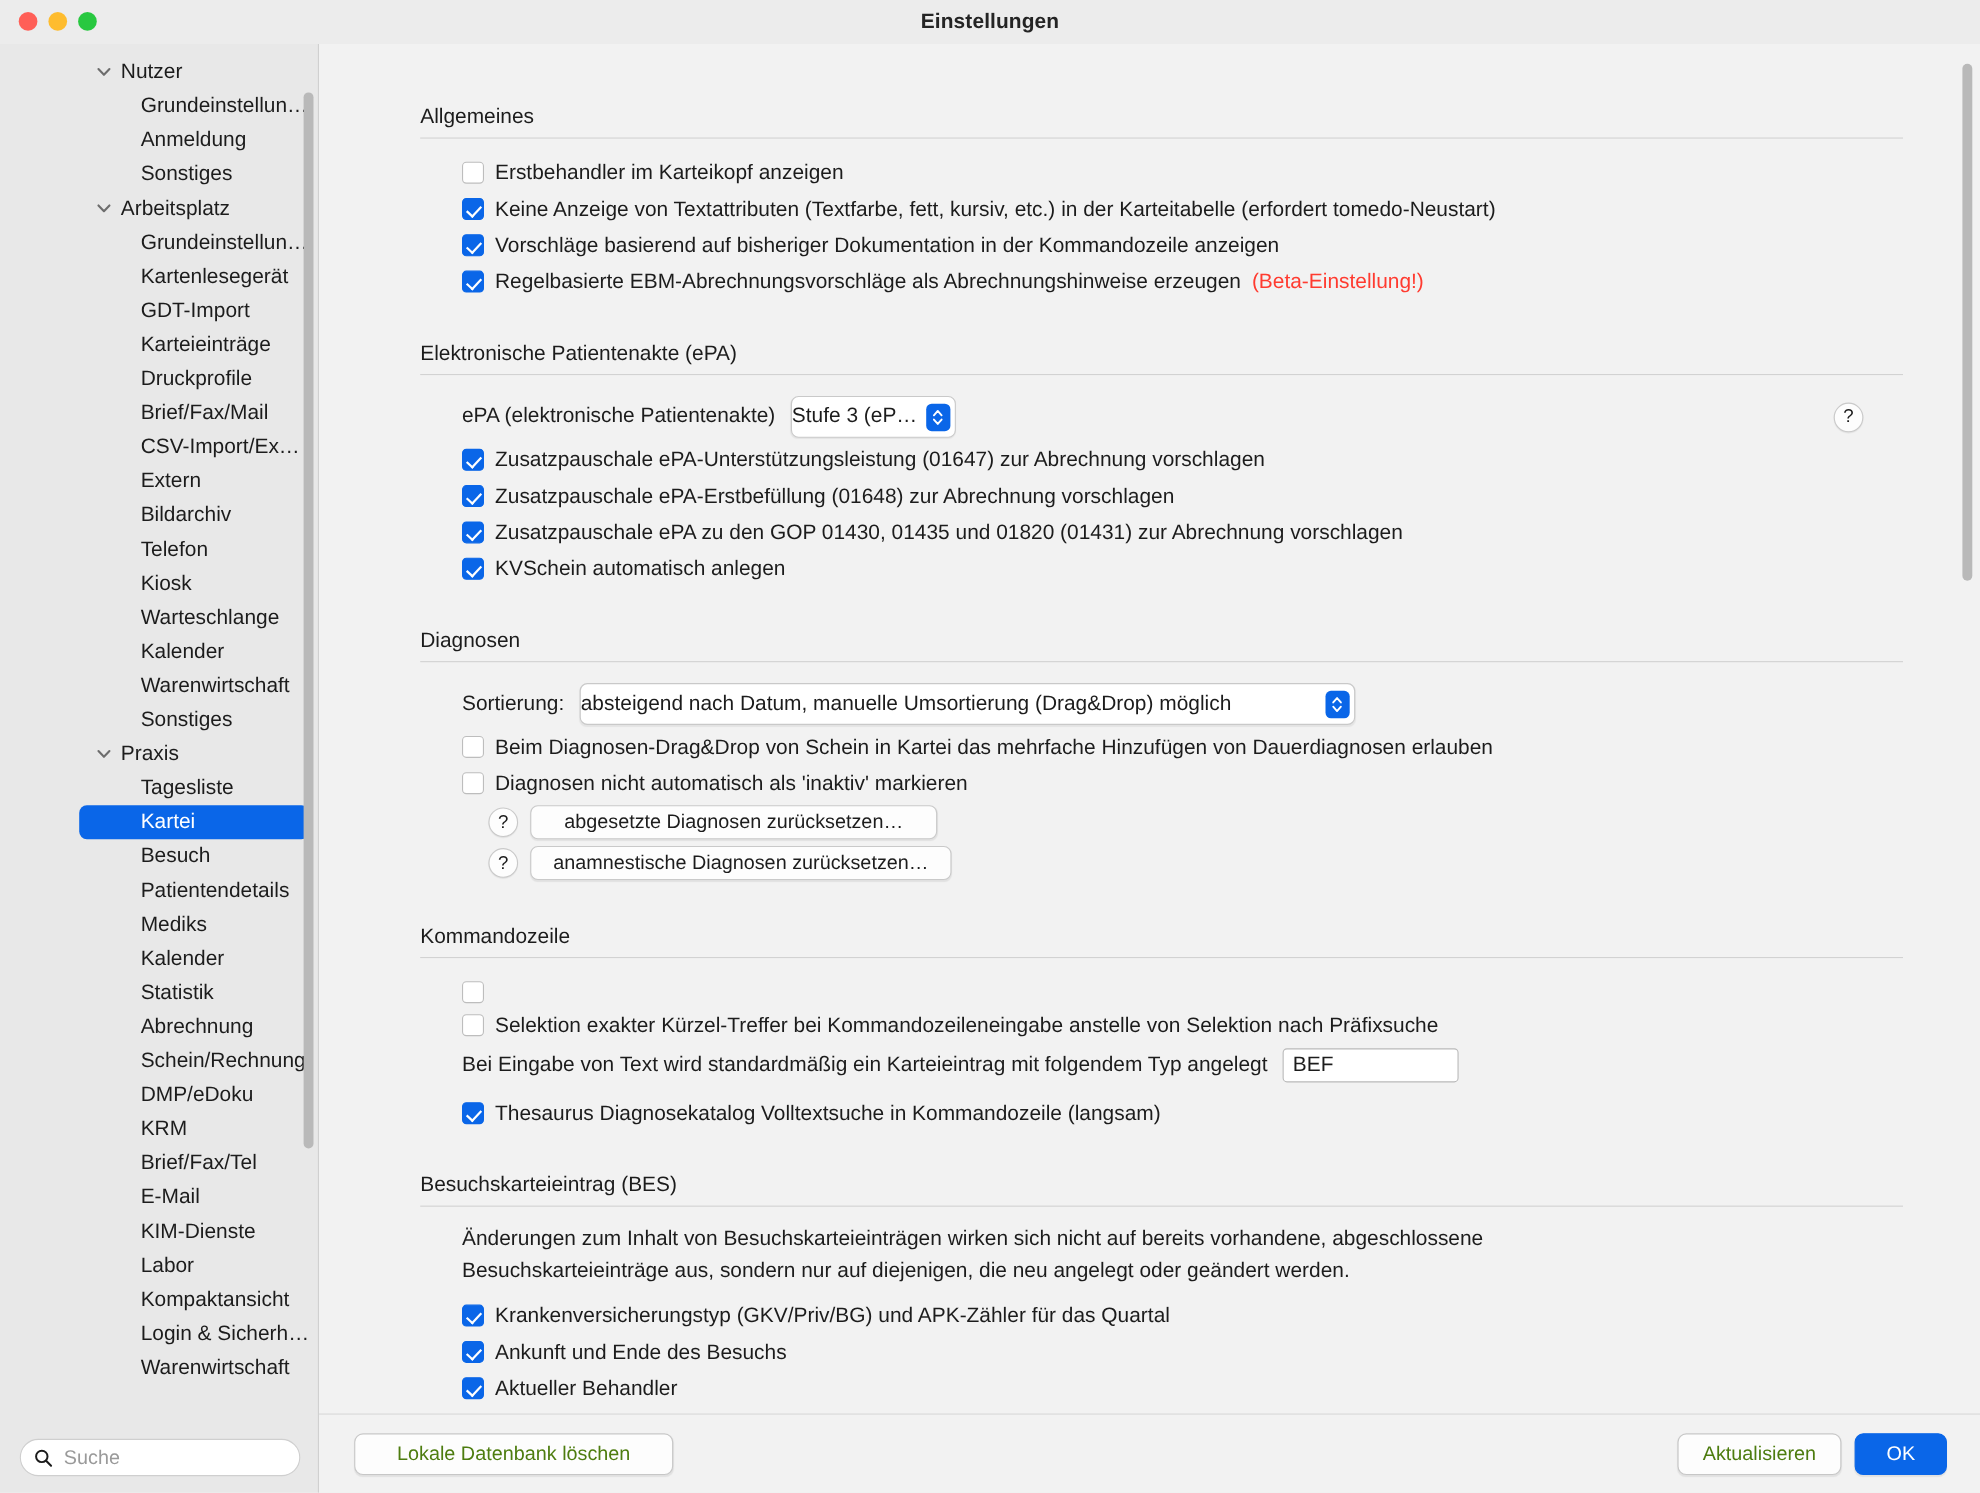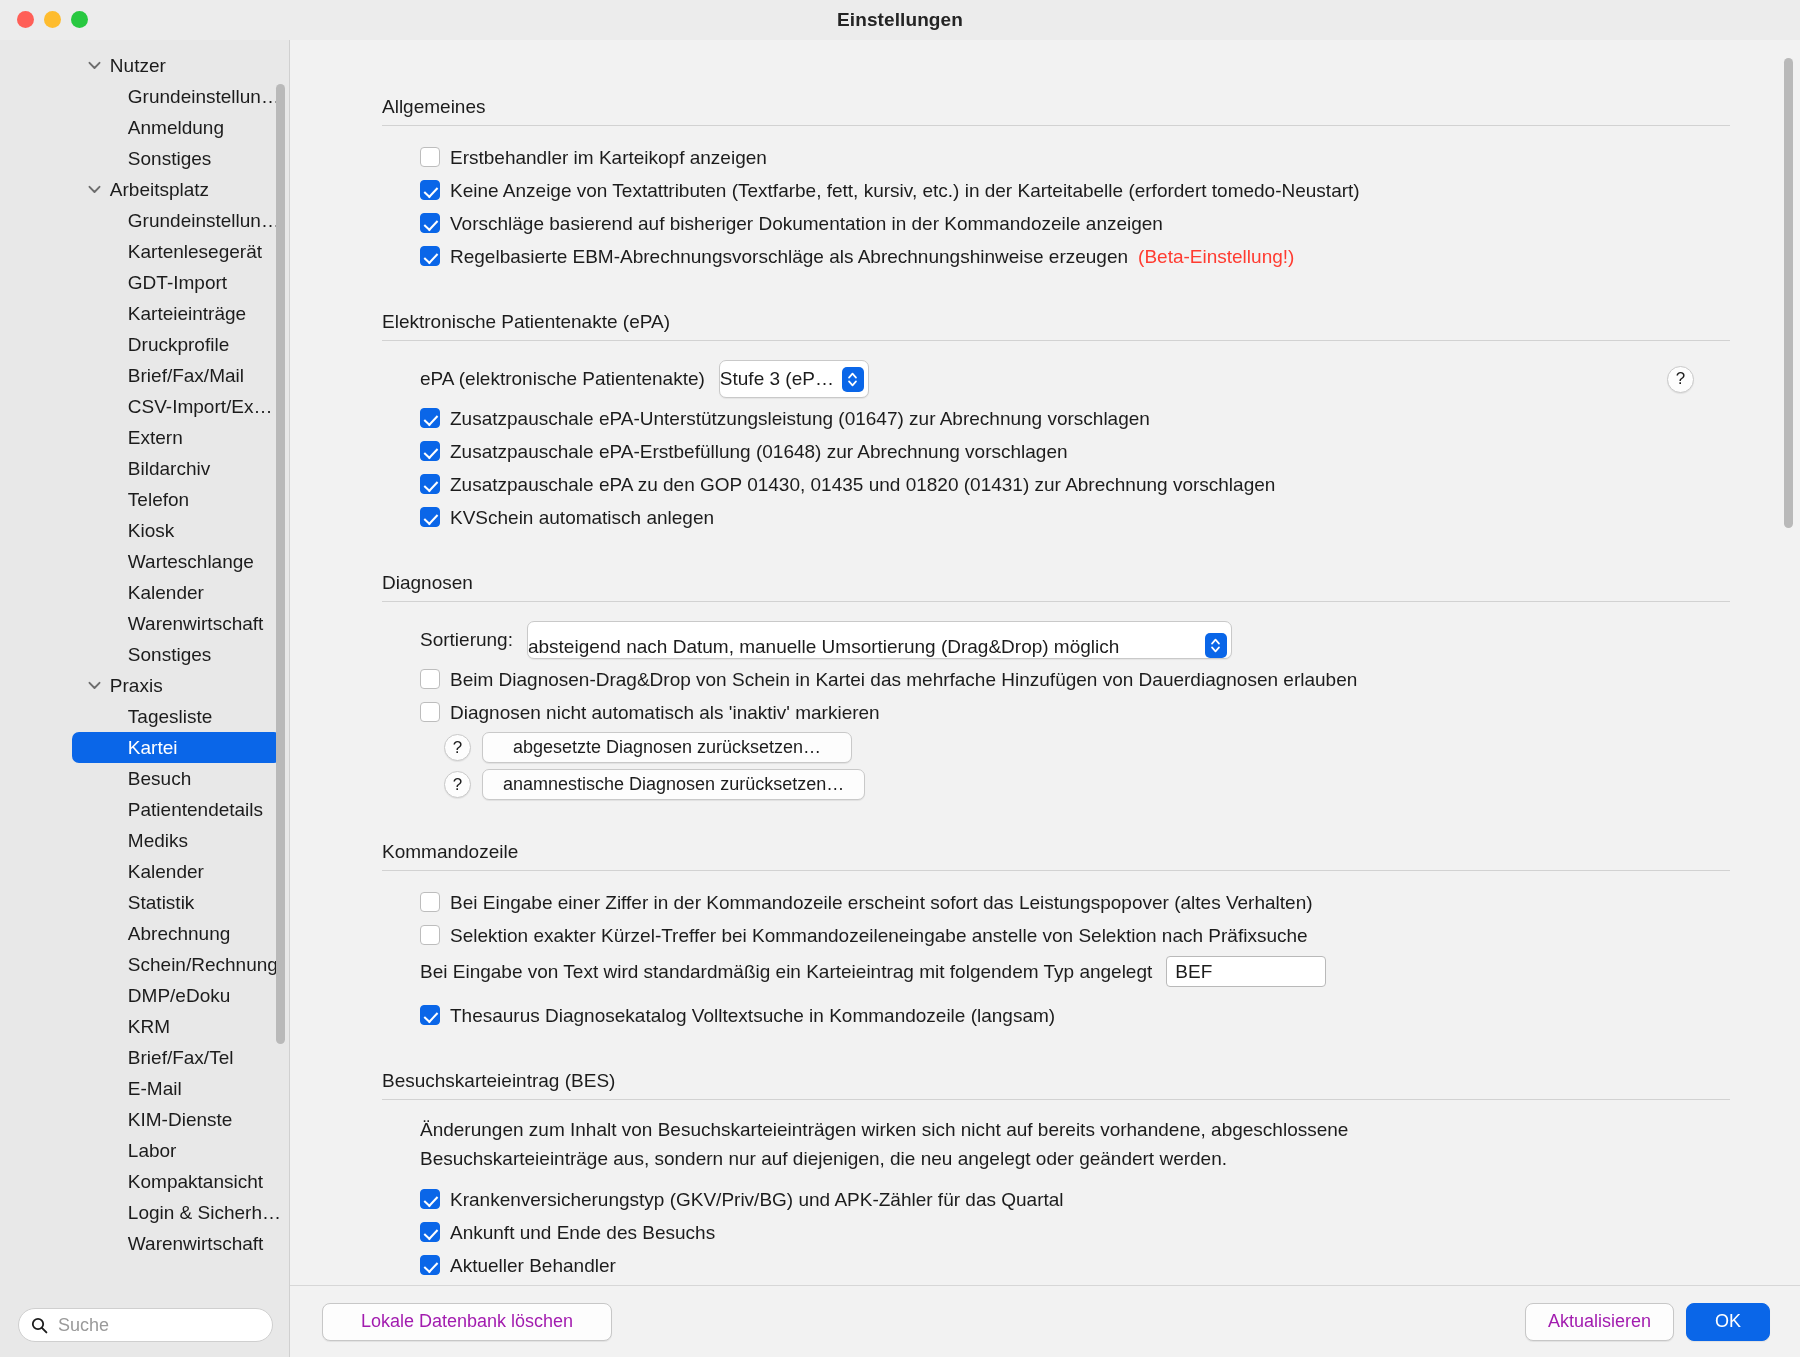--- a/index.html
+++ b/index.html
@@ -335,21 +335,21 @@
     gap: 12px;
   }
   .spacer { flex: 1 1 auto; }
   .footbtn {
     background: #fdfdfd;
     border: 1px solid #c7c7c7;
     border-radius: 8px;
     box-shadow: 0 1px 1px rgba(0,0,0,.07);
     font-family: inherit;
     font-size: 18px;
-    color: #a21caf;
+    color: #4d7c0f;
     height: 38px;
     padding: 0 22px;
   }
   .footbtn.primary {
     background: #0a66e8;
     border-color: #0a66e8;
     color: #ffffff;
     min-width: 84px;
   }
   .footbtn.wide { min-width: 290px; }
@@ -579,21 +579,21 @@
               <div class="row">
                 <span class="cb checked"></span>
                 <span class="row-label">KVSchein automatisch anlegen</span>
               </div>
             </div>
             <div class="section">
               <div class="section-title">Diagnosen</div>
               <div class="section-rule"></div>
               <div class="inline-row">
                 <span class="field-label">Sortierung:</span>
-                <div class="popup" style="min-width: 705px; align-items: flex-end;">
+                <div class="popup" style="min-width: 705px;">
                   <span class="pv" style="flex: 1 1 auto;">absteigend nach Datum, manuelle Umsortierung (Drag&amp;Drop) möglich</span>
                   <span class="arrows">
                     <svg width="11" height="17" viewBox="0 0 11 17">
                       <polyline points="2,6.6 5.5,2.6 9,6.6" fill="none" stroke="#fff" stroke-width="1.7" stroke-linecap="round" stroke-linejoin="round"></polyline>
                       <polyline points="2,10.4 5.5,14.4 9,10.4" fill="none" stroke="#fff" stroke-width="1.7" stroke-linecap="round" stroke-linejoin="round"></polyline>
                     </svg>
                   </span>
                 </div>
               </div>
               <div class="row">
@@ -611,21 +611,20 @@
               <div class="btnrow">
                 <span class="helpbtn">?</span>
                 <button class="pushbtn">anamnestische Diagnosen zurücksetzen…</button>
               </div>
             </div>
             <div class="section">
               <div class="section-title">Kommandozeile</div>
               <div class="section-rule"></div>
               <div class="row">
                 <span class="cb"></span>
-                <span class="row-label">Bei Eingabe einer Ziffer in der Kommandozeile erscheint sofort das Leistungspopover (altes Verhalten)</span>
               </div>
               <div class="row">
                 <span class="cb"></span>
                 <span class="row-label">Selektion exakter Kürzel-Treffer bei Kommandozeileneingabe anstelle von Selektion nach Präfixsuche</span>
               </div>
               <div class="inline-row">
                 <span class="field-label">Bei Eingabe von Text wird standardmäßig ein Karteieintrag mit folgendem Typ angelegt</span>
                 <input class="textinput" type="text" value="BEF" style="">
               </div>
               <div class="row" style="margin-top: 8px;">

